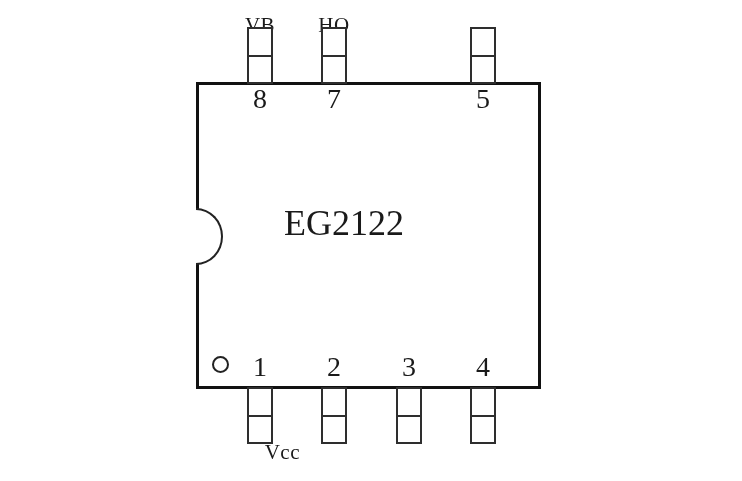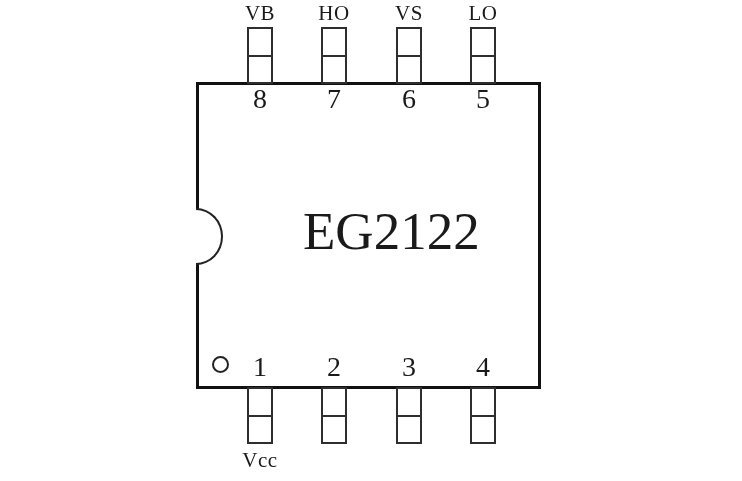--- a/index.html
+++ b/index.html
@@ -27,22 +27,22 @@
     left: 196px; top: 208px;
     width: 27px; height: 57px;
     background: #ffffff;
     border: 2px solid #222222;
     border-left: none;
     border-radius: 0 100% 100% 0 / 0 50% 50% 0;
   }
   
   .part-number {
     position: absolute;
-    left: 303px; top: 205px;
-    font-size: 53px;
+    left: 284px; top: 205px;
+    font-size: 36px;
     line-height: 1;
     white-space: nowrap;
     color: #1a1a1a;
   }
   
   .pin1-dot {
     position: absolute;
     left: 212px; top: 356px;
     width: 17px; height: 17px;
     border: 2px solid #222222;
@@ -77,22 +77,22 @@
   }
 
   .pin-name {
     position: absolute;
     width: 100%;
     text-align: center;
     font-size: 21px;
     line-height: 24px;
     letter-spacing: 0.5px;
   }
-  .pt .pin-name { top: 1px; text-align: center; }
-  .pb .pin-name { top: 96px; }
+  .pt .pin-name { top: 13px; text-align: center; }
+  .pb .pin-name { top: 88px; text-align: right; }
 
   .pin-num {
     position: absolute;
     width: 100%;
     text-align: center;
     font-size: 28px;
     line-height: 28px;
   }
   .pt .pin-num { top: 85px; }
   .pb .pin-num { top: 1px; }
@@ -110,27 +110,21 @@
   <div class="pin-col pt c1">
     <div class="pin-name">VB</div>
     <div class="pin-lead"></div>
     <div class="pin-num">8</div>
   </div>
   <div class="pin-col pt c2">
     <div class="pin-name">HO</div>
     <div class="pin-lead"></div>
     <div class="pin-num">7</div>
   </div>
-  <div class="pin-col pt c3">
-    <div class="pin-name">VS</div>
-    <div class="pin-lead"></div>
-    <div class="pin-num">6</div>
-  </div>
   <div class="pin-col pt c4">
-    <div class="pin-name">LO</div>
     <div class="pin-lead"></div>
     <div class="pin-num">5</div>
   </div>
 
   <div class="pin-col pb c1">
     <div class="pin-num">1</div>
     <div class="pin-lead"></div>
     <div class="pin-name">Vcc</div>
   </div>
   <div class="pin-col pb c2">

